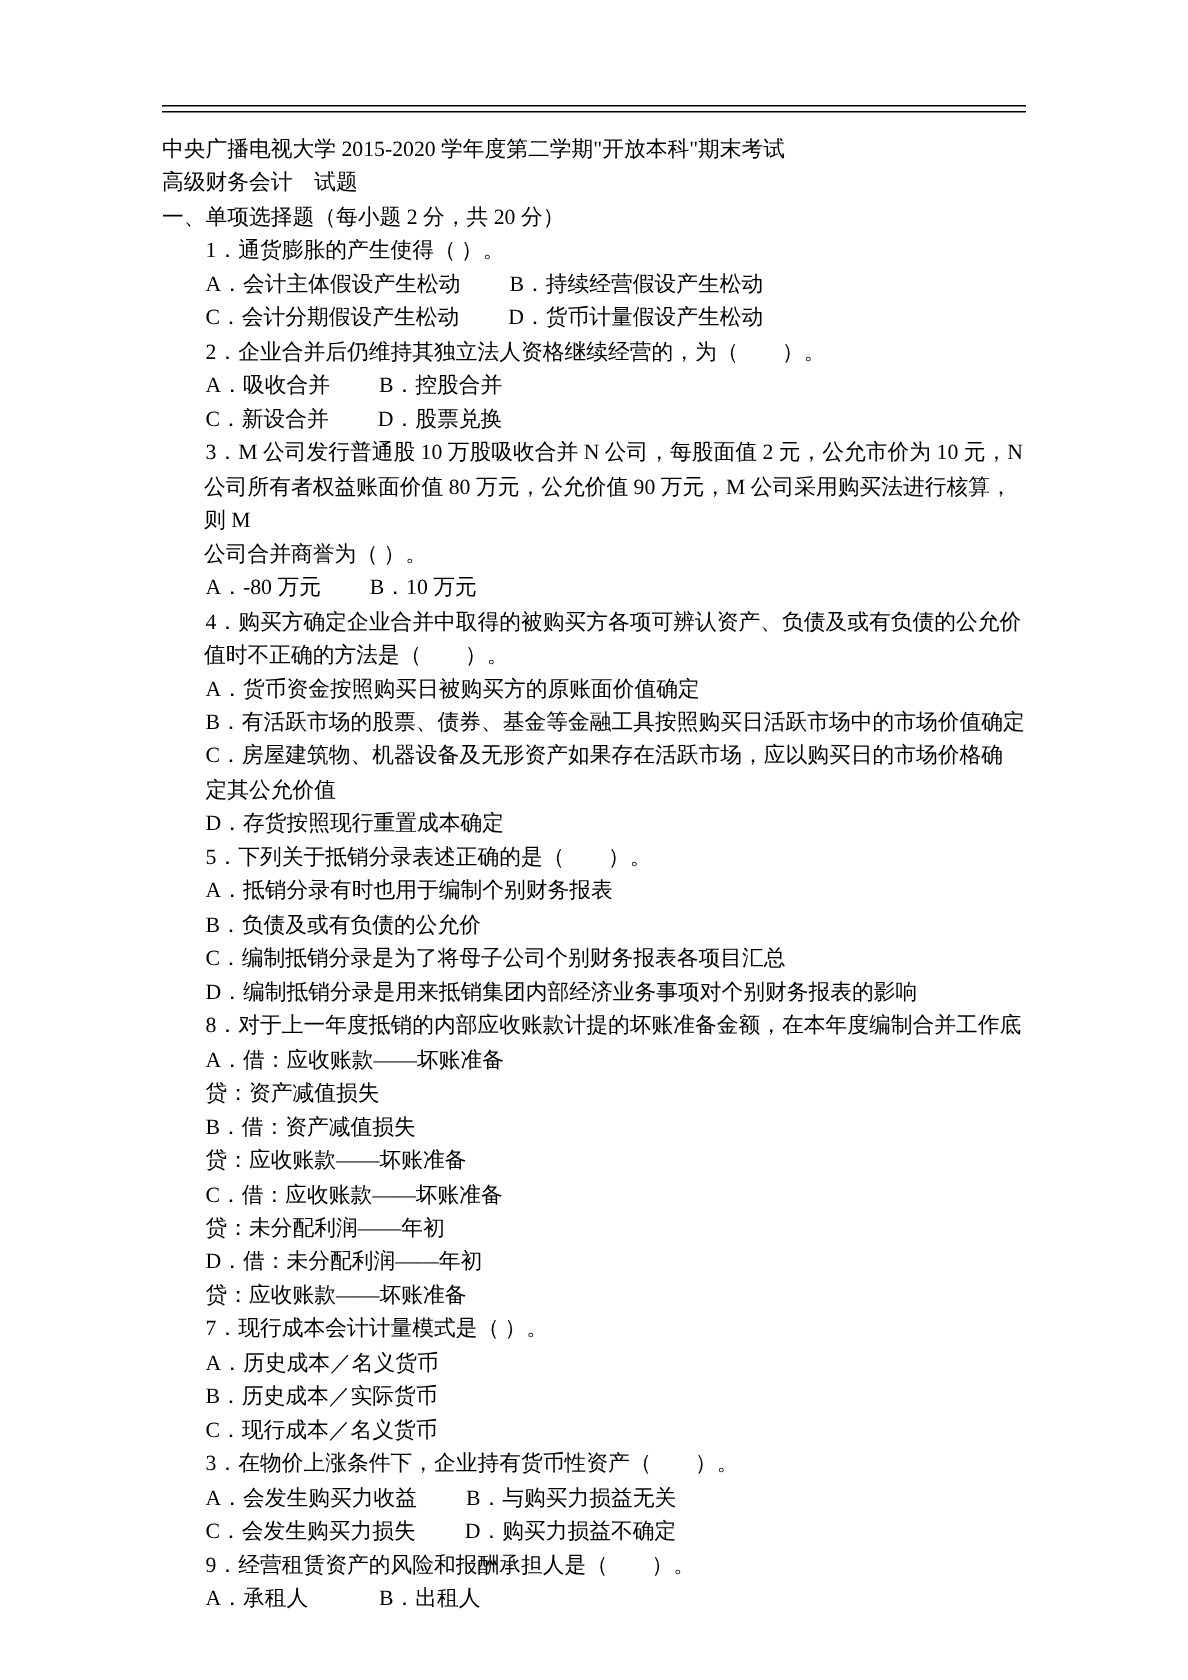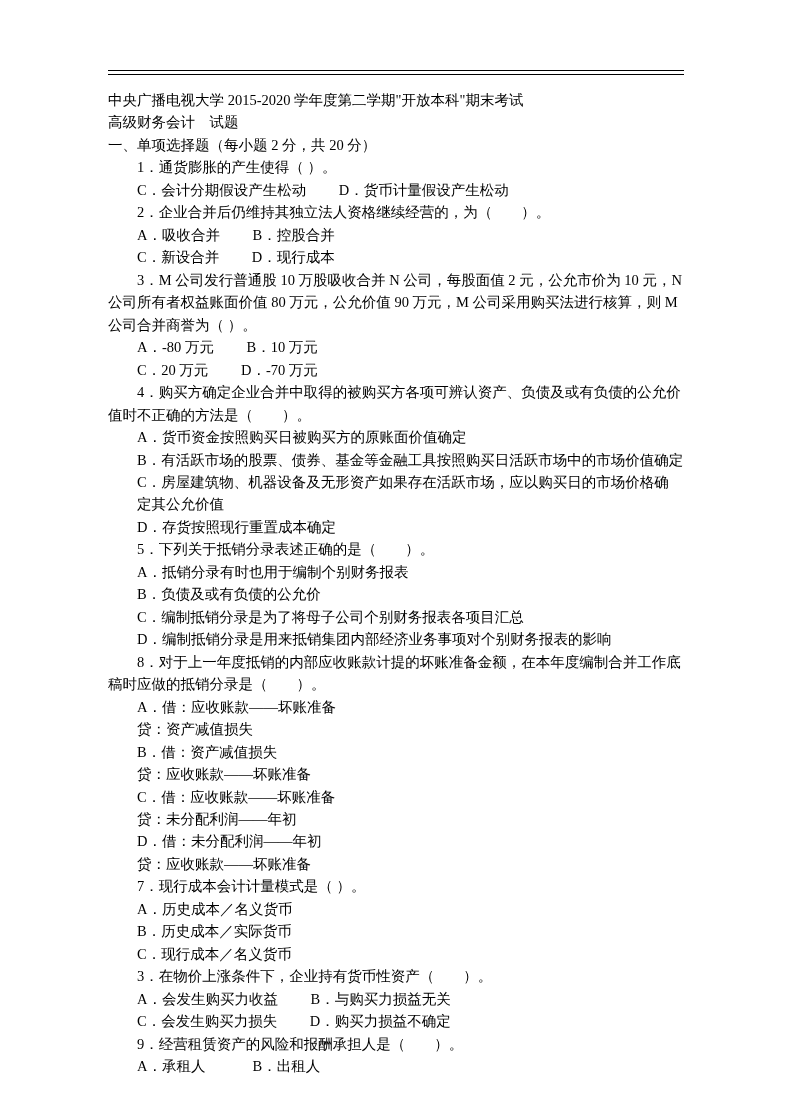--- a/index.html
+++ b/index.html
@@ -23,77 +23,76 @@
     border-bottom: 1px solid #000;
     height: 3px;
     margin-bottom: 14px;
   }
   .title-line { }
   .sub-line { }
   .section-heading { }
   .question-stem { padding-left: 2em; text-indent: -0em; }
   .question-stem.indent1 { padding-left: 2em; font-family: Liberation Serif, serif; }
   .option-row { padding-left: 2em; }
-  .cont-line { padding-left: 0; }
+  .cont-line { padding-left: 0; margin-left: 28px; }
 </style>
 </head>
 <body>
 <div class="page">
 
 <div class="rule"></div>
 
 <div class="title-line">中央广播电视大学 2015-2020 学年度第二学期"开放本科"期末考试</div>
 <div class="sub-line">高级财务会计　试题</div>
 
 <div class="section-heading">一、单项选择题（每小题 2 分，共 20 分）</div>
 
 <div class="question-stem indent1">1．通货膨胀的产生使得（ ）。</div>
 <div class="option-row">
+  <span>A．会计主体假设产生松动</span>　　
+  <span>B．持续经营假设产生松动</span>
+</div>
+<div class="option-row">
   <span>C．会计分期假设产生松动</span>　　
   <span>D．货币计量假设产生松动</span>
 </div>
 
 <div class="question-stem indent1">2．企业合并后仍维持其独立法人资格继续经营的，为（　　）。</div>
 <div class="option-row">
   <span>A．吸收合并</span>　　
   <span>B．控股合并</span>
 </div>
 <div class="option-row">
   <span>C．新设合并</span>　　
-  <span>D．现行成本</span>
+  <span>D．股票兑换</span>
 </div>
 
 <div class="question-stem indent1">3．M 公司发行普通股 10 万股吸收合并 N 公司，每股面值 2 元，公允市价为 10 元，N</div>
 <div class="cont-line">公司所有者权益账面价值 80 万元，公允价值 90 万元，M 公司采用购买法进行核算，则 M</div>
 <div class="cont-line">公司合并商誉为（ ）。</div>
 <div class="option-row">
   <span>A．-80 万元</span>　　
   <span>B．10 万元</span>
-</div>
-<div class="option-row">
-  <span>C．20 万元</span>　　
-  <span>D．-70 万元</span>
 </div>
 
 <div class="question-stem indent1">4．购买方确定企业合并中取得的被购买方各项可辨认资产、负债及或有负债的公允价</div>
 <div class="cont-line">值时不正确的方法是（　　）。</div>
 <div class="option-row">A．货币资金按照购买日被购买方的原账面价值确定</div>
 <div class="option-row">B．有活跃市场的股票、债券、基金等金融工具按照购买日活跃市场中的市场价值确定</div>
 <div class="option-row">C．房屋建筑物、机器设备及无形资产如果存在活跃市场，应以购买日的市场价格确</div>
 <div class="option-row">定其公允价值</div>
 <div class="option-row">D．存货按照现行重置成本确定</div>
 
 <div class="question-stem indent1">5．下列关于抵销分录表述正确的是（　　）。</div>
 <div class="option-row">A．抵销分录有时也用于编制个别财务报表</div>
 <div class="option-row">B．负债及或有负债的公允价</div>
 <div class="option-row">C．编制抵销分录是为了将母子公司个别财务报表各项目汇总</div>
 <div class="option-row">D．编制抵销分录是用来抵销集团内部经济业务事项对个别财务报表的影响</div>
 
 <div class="question-stem indent1">8．对于上一年度抵销的内部应收账款计提的坏账准备金额，在本年度编制合并工作底</div>
-<div class="cont-line">稿时应做的抵销分录是（　　）。</div>
 <div class="option-row">A．借：应收账款——坏账准备</div>
 <div class="option-row">贷：资产减值损失</div>
 <div class="option-row">B．借：资产减值损失</div>
 <div class="option-row">贷：应收账款——坏账准备</div>
 <div class="option-row">C．借：应收账款——坏账准备</div>
 <div class="option-row">贷：未分配利润——年初</div>
 <div class="option-row">D．借：未分配利润——年初</div>
 <div class="option-row">贷：应收账款——坏账准备</div>
 
 <div class="question-stem indent1">7．现行成本会计计量模式是（ ）。</div>

